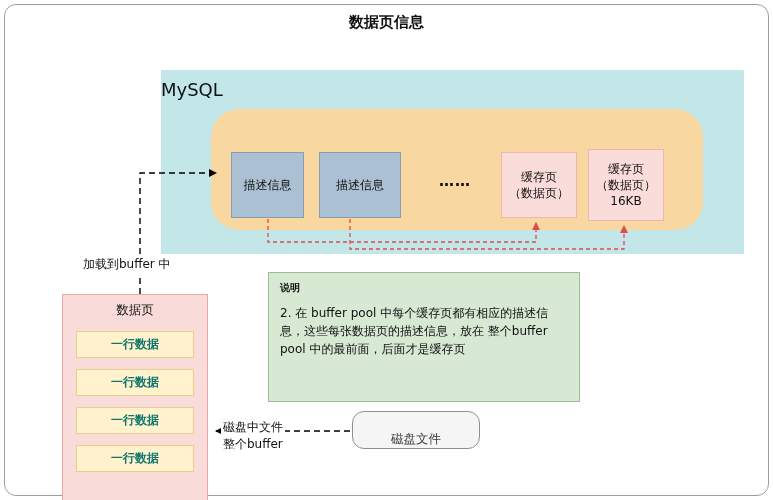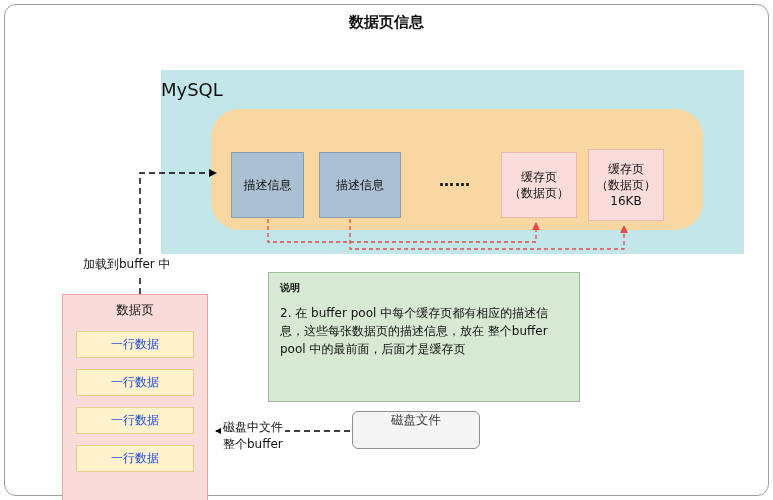--- a/index.html
+++ b/index.html
@@ -44,32 +44,32 @@
   }
   .data-page{
     position:absolute;left:62px;top:294px;width:146px;height:232px;box-sizing:border-box;
     background:#f9dbd9;border:1px solid #e8a7a3;
     display:flex;flex-direction:column;align-items:center;padding:7px 13px;gap:11px;
   }
   .dp-title{font-size:12.5px;margin-bottom:1px;}
   .dp-row{
     width:118px;height:27px;box-sizing:border-box;flex:none;
     background:#fff2cc;border:1px solid #e7cf8c;
-    display:flex;align-items:center;justify-content:center;font-size:12px;color:#1d4ed8;
+    display:flex;align-items:center;justify-content:center;font-size:12px;color:#0f766e;font-weight:bold;
   }
   .note{
     position:absolute;left:268px;top:272px;width:312px;height:130px;box-sizing:border-box;
     background:#d7e8d3;border:1px solid #9dbb97;padding:8px 11px;
   }
   .note-title{font-size:10px;font-weight:bold;}
   .note-item{font-size:12px;line-height:1.5;margin-top:9px;}
   .disk-file{
     position:absolute;left:352px;top:411px;width:128px;height:38px;box-sizing:border-box;
-    background:#f5f5f5;border:1px solid #909090;border-radius:6px;
-    display:flex;align-items:flex-start;justify-content:center;font-size:12.5px;color:#3c3c3c;
+    background:#f5f5f5;border:1px solid #909090;border-radius:12px;
+    display:flex;align-items:flex-end;justify-content:center;font-size:12.5px;color:#3c3c3c;
   }
   .disk-note{
     position:absolute;left:221px;top:419px;font-size:12px;line-height:1.45;
     background:#fff;padding:0 2px;
   }
   svg.wires{position:absolute;left:0;top:0;width:773px;height:500px;pointer-events:none;}
 </style>
 </head>
 <body>
 

